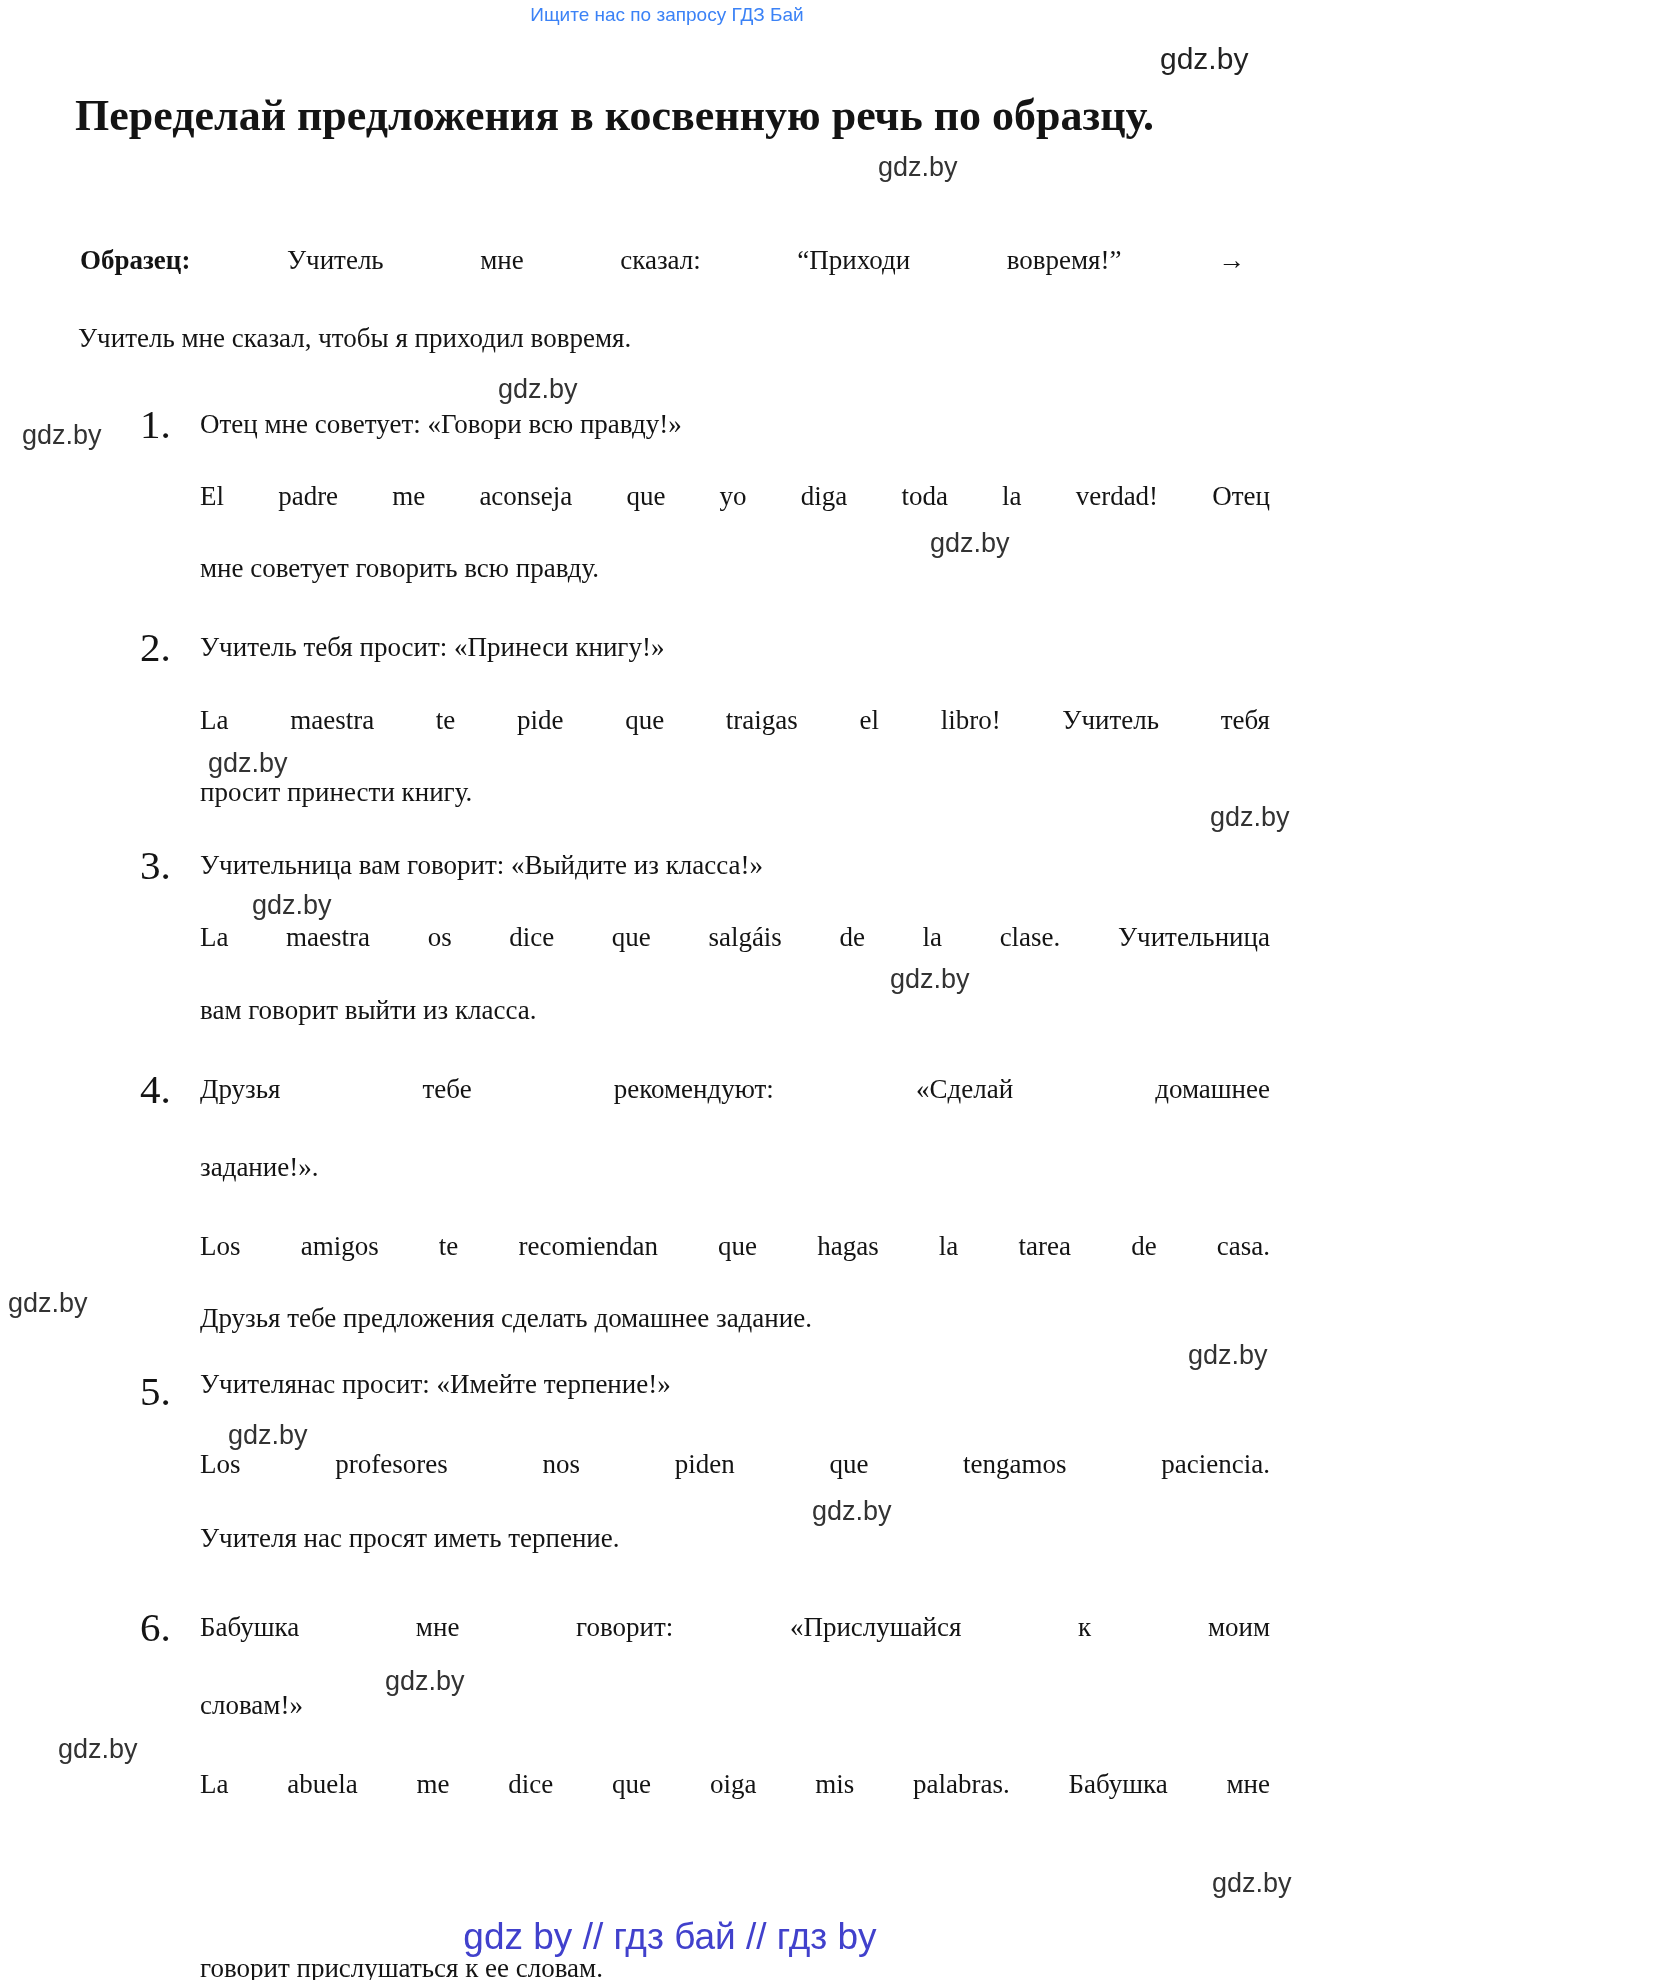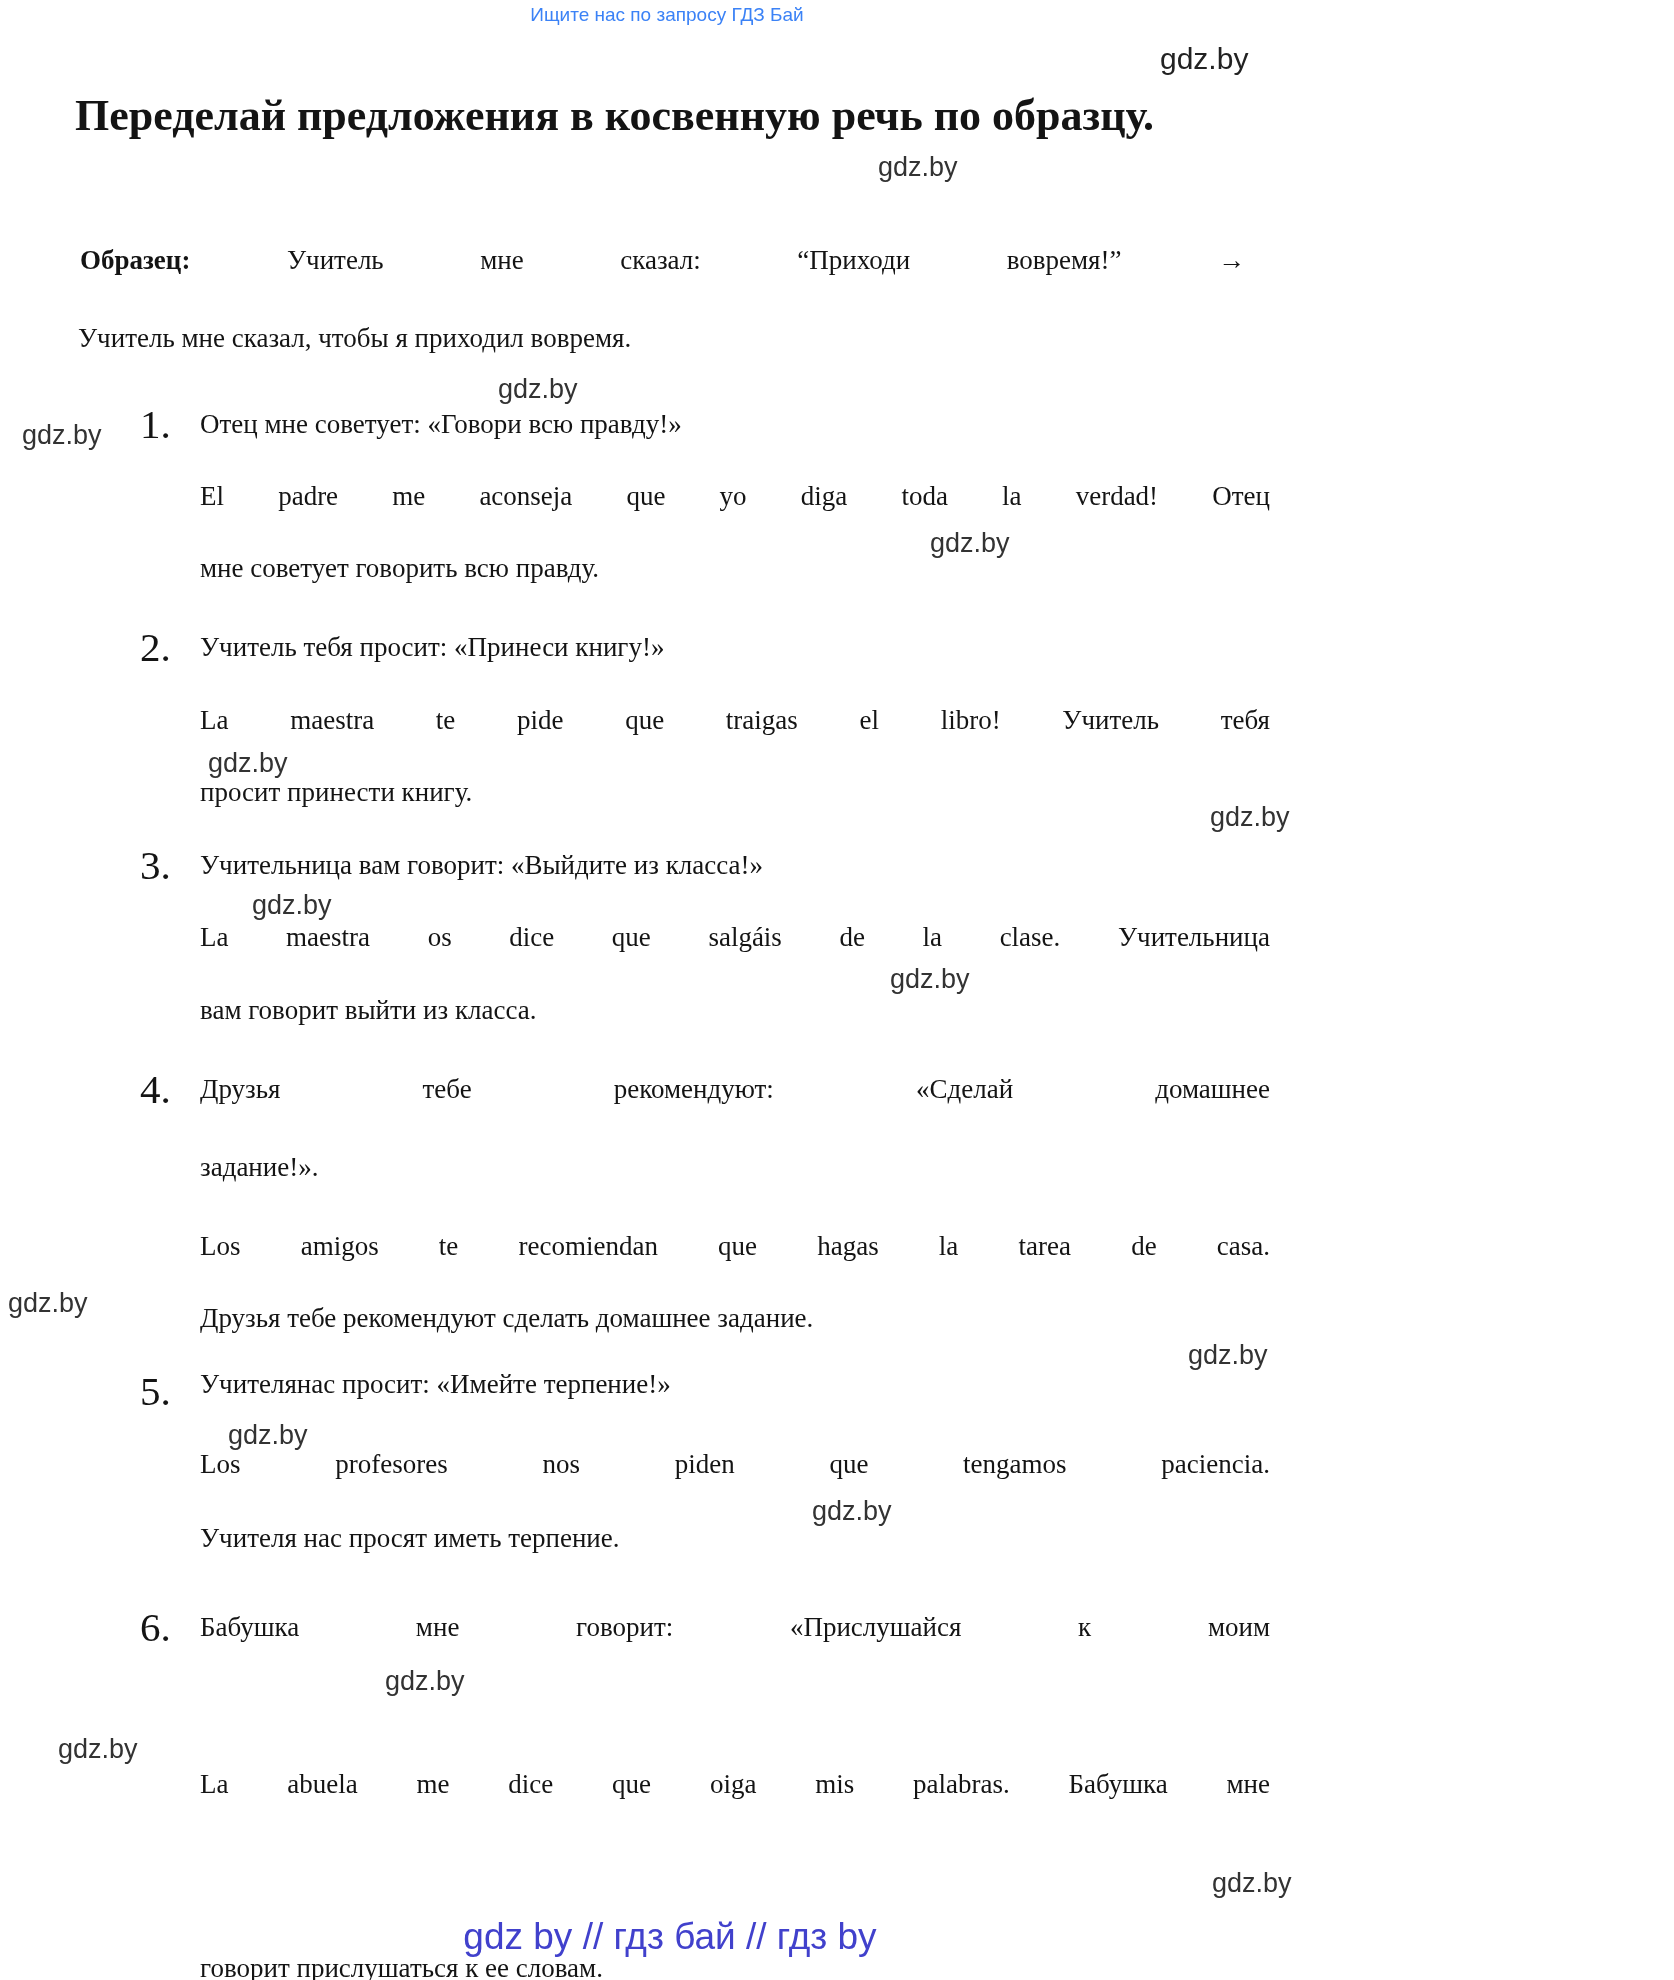--- a/index.html
+++ b/index.html
@@ -105,27 +105,28 @@
 
   <div class="num" style="top:837px;">3.</div>
   <div class="line" style="left:200px;top:837px;width:1070px;">Учительница вам говорит: «Выйдите из класса!»</div>
   <div class="line stretch" style="left:200px;top:909px;width:1070px;">La maestra os dice que salgáis de la clase. Учительница</div>
   <div class="line" style="left:200px;top:982px;width:1070px;">вам говорит выйти из класса.</div>
 
   <div class="num" style="top:1061px;">4.</div>
   <div class="line stretch" style="left:200px;top:1061px;width:1070px;">Друзья тебе рекомендуют: «Сделай домашнее</div>
   <div class="line" style="left:200px;top:1139px;width:1070px;">задание!».</div>
   <div class="line stretch" style="left:200px;top:1218px;width:1070px;">Los amigos te recomiendan que hagas la tarea de casa.</div>
-  <div class="line" style="left:200px;top:1290px;width:1070px;">Друзья тебе рекомендуют сделать домашнее задание.</div>
+  <div class="line" style="left:200px;top:1290px;width:1070px;">Друзья тебе предложения сделать домашнее задание.</div>
 
   <div class="num" style="top:1363px;">5.</div>
   <div class="line" style="left:200px;top:1356px;width:1070px;">Учителянас просит: «Имейте терпение!»</div>
   <div class="line stretch" style="left:200px;top:1436px;width:1070px;">Los profesores nos piden que tengamos paciencia.</div>
   <div class="line" style="left:200px;top:1510px;width:1070px;">Учителя нас просят иметь терпение.</div>
 
   <div class="num" style="top:1599px;">6.</div>
   <div class="line stretch" style="left:200px;top:1599px;width:1070px;">Бабушка мне говорит: «Прислушайся к моим</div>
+  <div class="line" style="left:200px;top:1677px;width:1070px;">словам!»</div>
   <div class="line stretch" style="left:200px;top:1756px;width:1070px;">La abuela me dice que oiga mis palabras. Бабушка мне</div>
   <div class="line" style="left:200px;top:1940px;width:1070px;">говорит прислушаться к ее словам.</div>
 
   <div class="footer">gdz by  //  гдз бай  //  гдз by</div>
 
 </div>
 
 </body></html>

